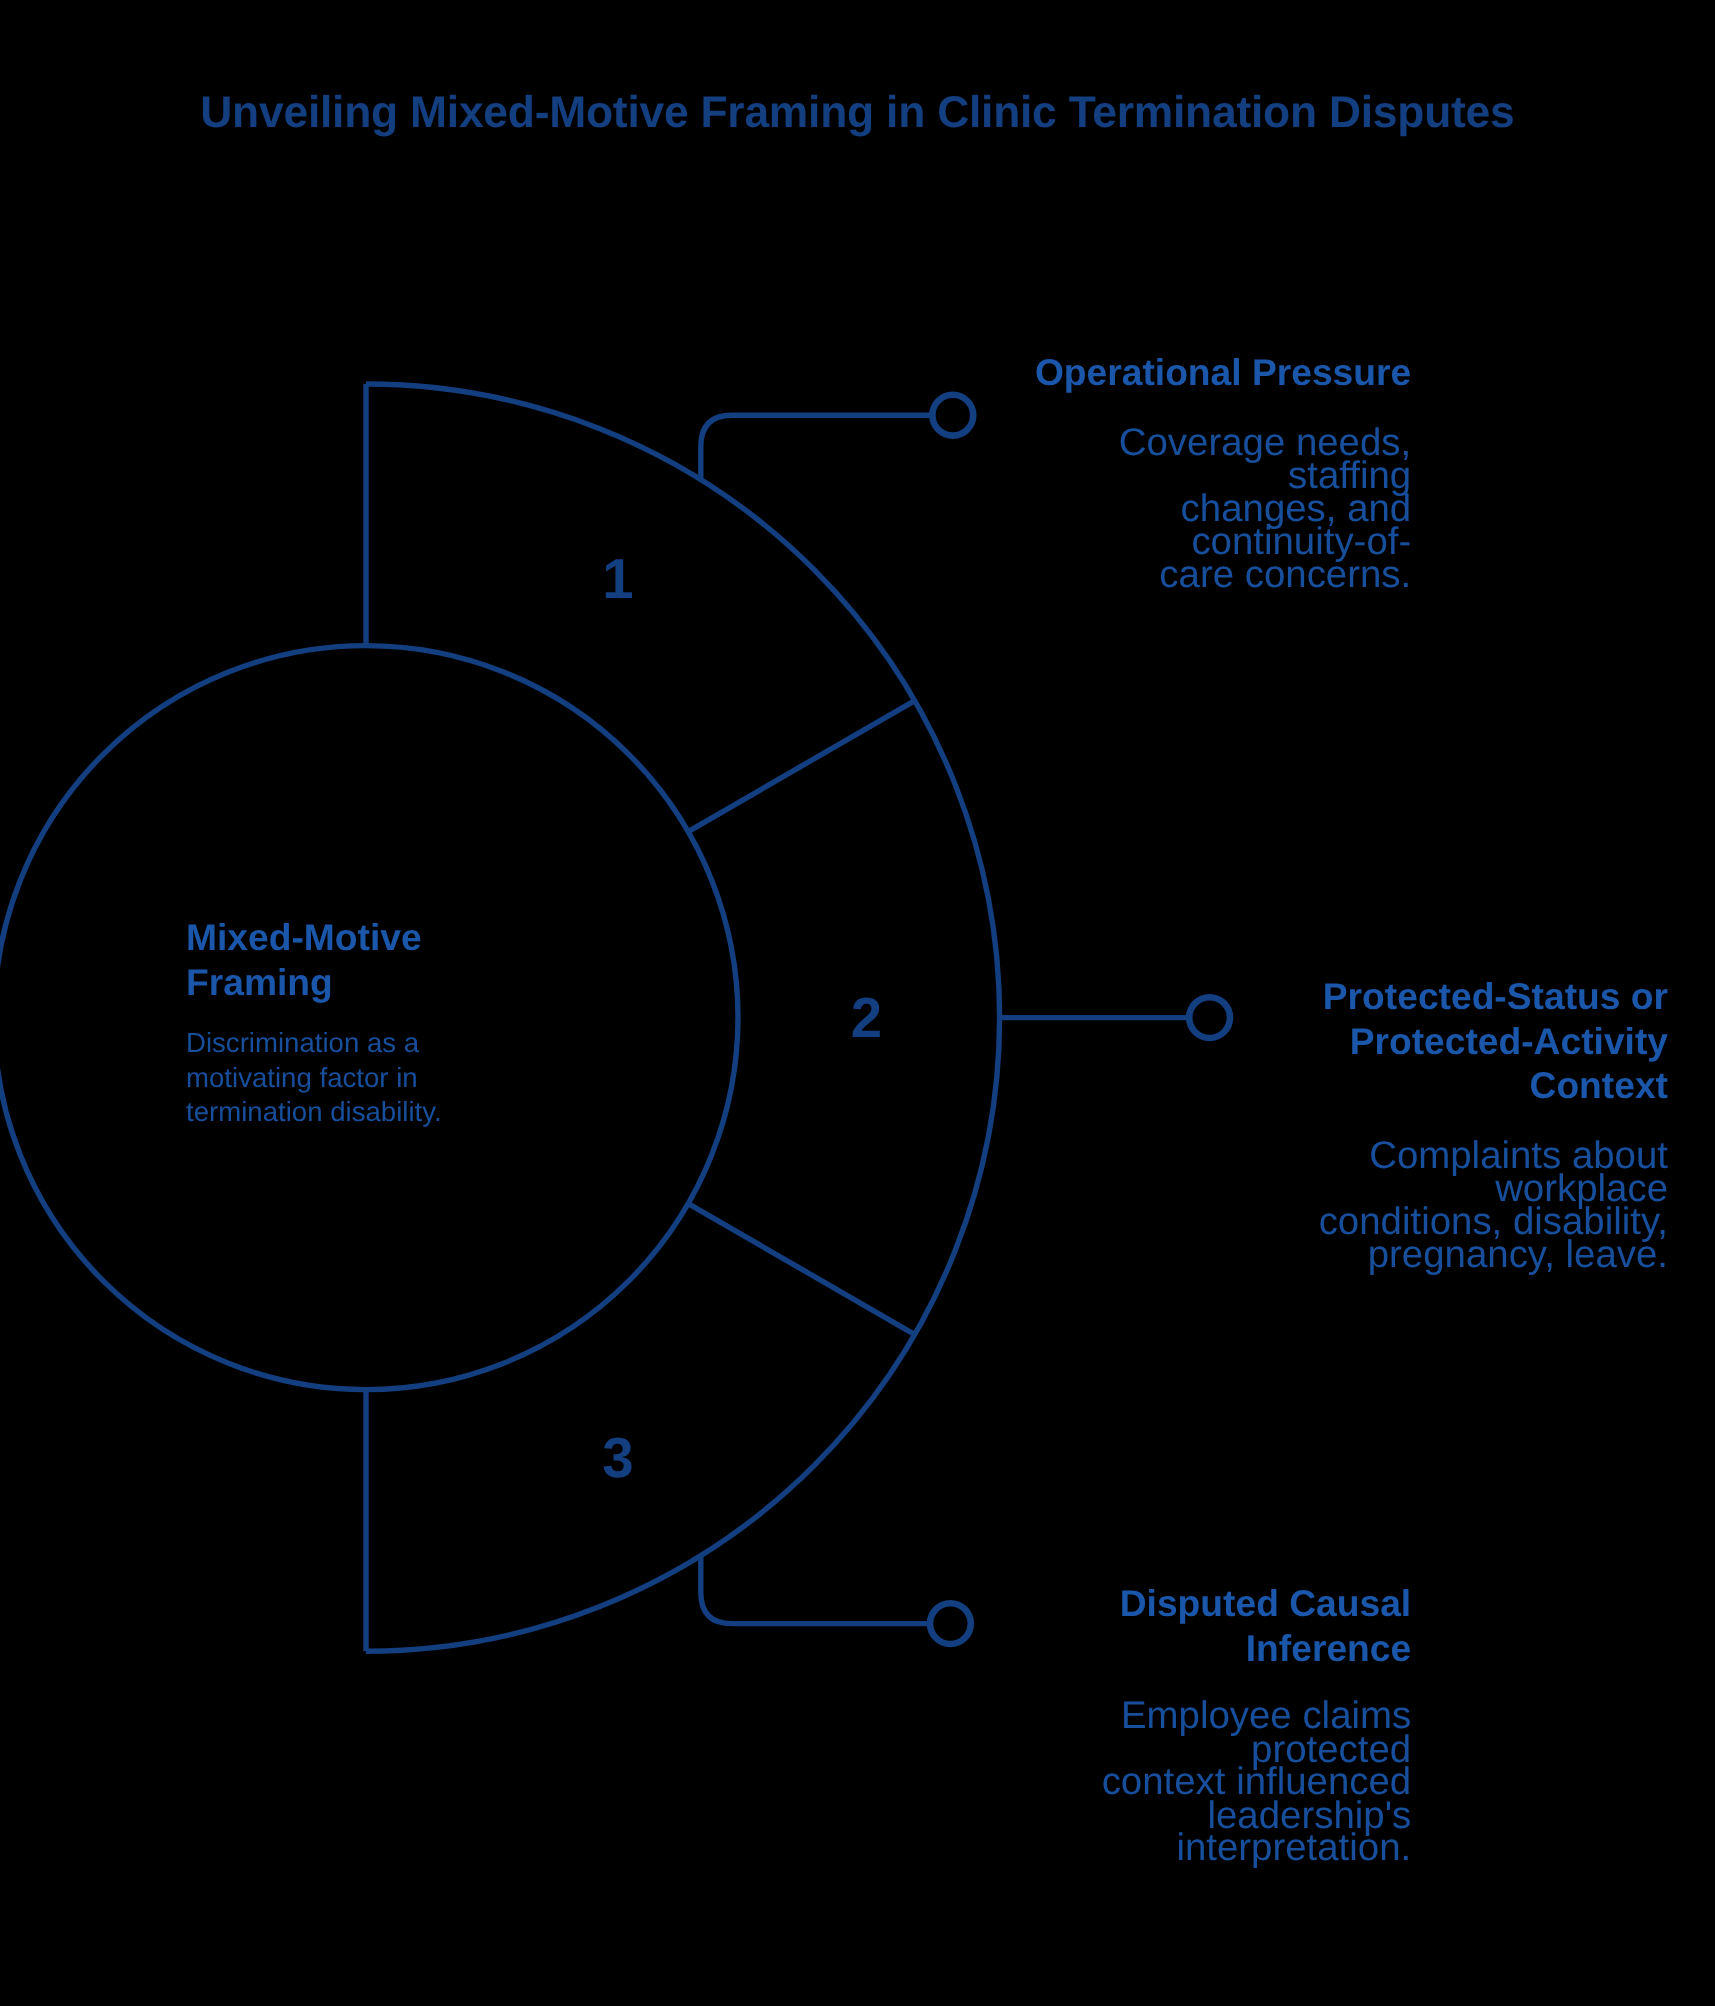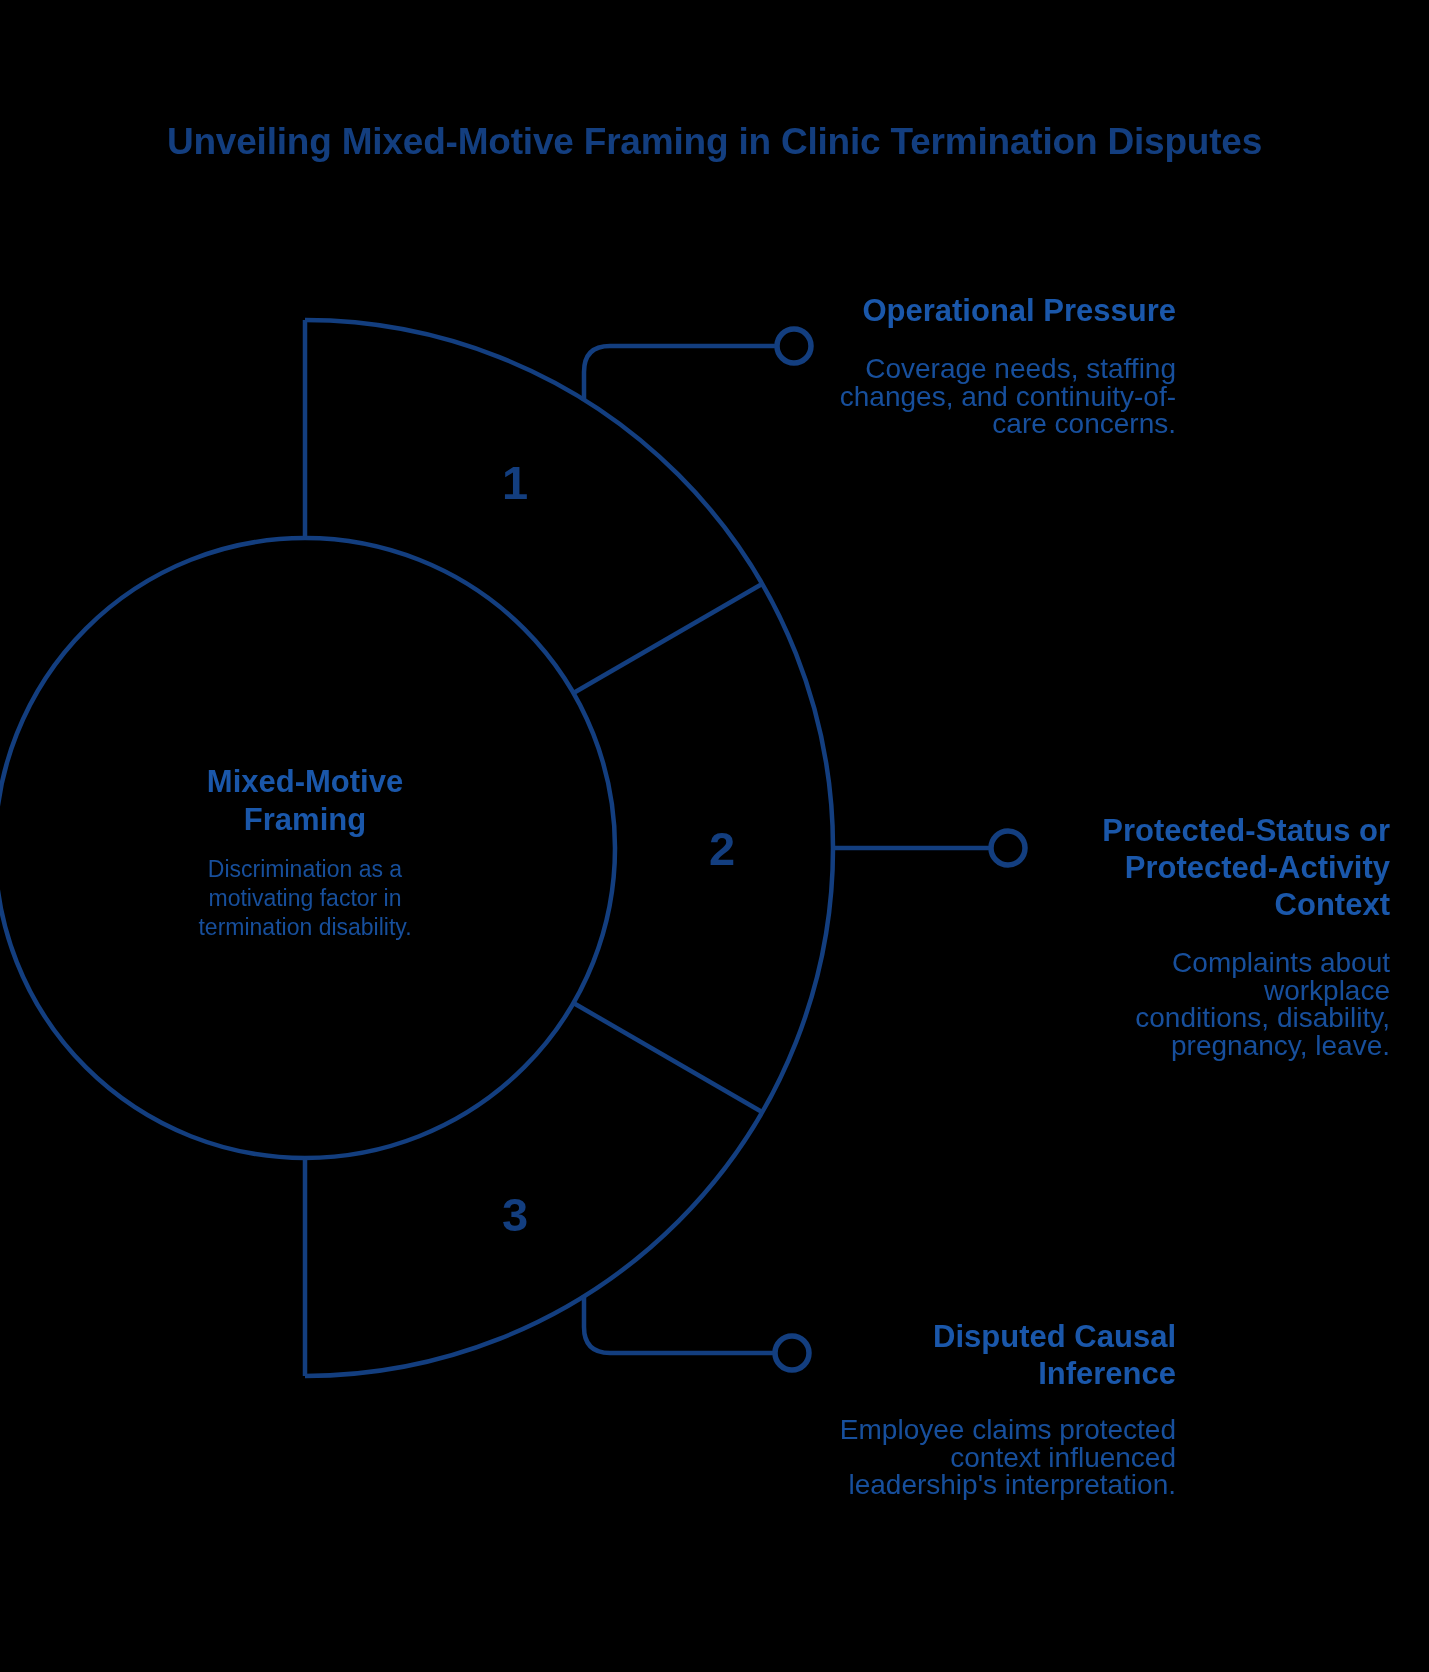--- a/index.html
+++ b/index.html
@@ -15,45 +15,44 @@
     font-family:"Liberation Sans",sans-serif;
   }
   .canvas{position:absolute;inset:0;}
   svg.diagram{position:absolute;left:0;top:0;}
   .stroke{fill:none;stroke:var(--stroke-navy);stroke-width:4.5;}
   .marker{fill:none;stroke:var(--stroke-navy);stroke-width:5.5;}
   .title{
     position:absolute;left:0;right:0;top:72px;text-align:center;
     font-size:37px;line-height:44px;font-weight:700;letter-spacing:-0.2px;
     color:var(--stroke-navy);
-    margin-top:48px;
   }
   .segment-number{
     position:absolute;transform:translate(-50%,-50%);
     font-size:47px;font-weight:700;color:var(--stroke-navy);
   }
   .center-block{
     position:absolute;left:305px;top:852px;transform:translate(-50%,-50%);
-    width:300px;text-align:center;
+    width:300px;text-align:left;
   }
   .center-heading{
     font-size:31px;line-height:38px;font-weight:700;
     color:var(--heading-blue);white-space:pre-line;
   }
   .center-desc{
     margin-top:16px;font-size:23px;line-height:29px;
     color:var(--body-blue);white-space:pre-line;
   }
   .callout{position:absolute;width:340px;text-align:right;}
   .callout-heading{
     font-size:31px;line-height:37px;font-weight:700;
     color:var(--heading-blue);white-space:pre-line;
   }
   .callout-body{
-    font-size:28px;line-height:27.5px;
+    font-size:32px;line-height:27.5px;
     color:var(--body-blue);white-space:pre-line;
   }
   .callout-1{left:836px;top:292px;}
   .callout-1 .callout-body{margin-top:26px;}
   .callout-2{left:1050px;top:812px;}
   .callout-2 .callout-body{margin-top:26px;}
   .callout-3{left:836px;top:1318px;}
   .callout-3 .callout-body{margin-top:24px;}
 </style>
 </head>

